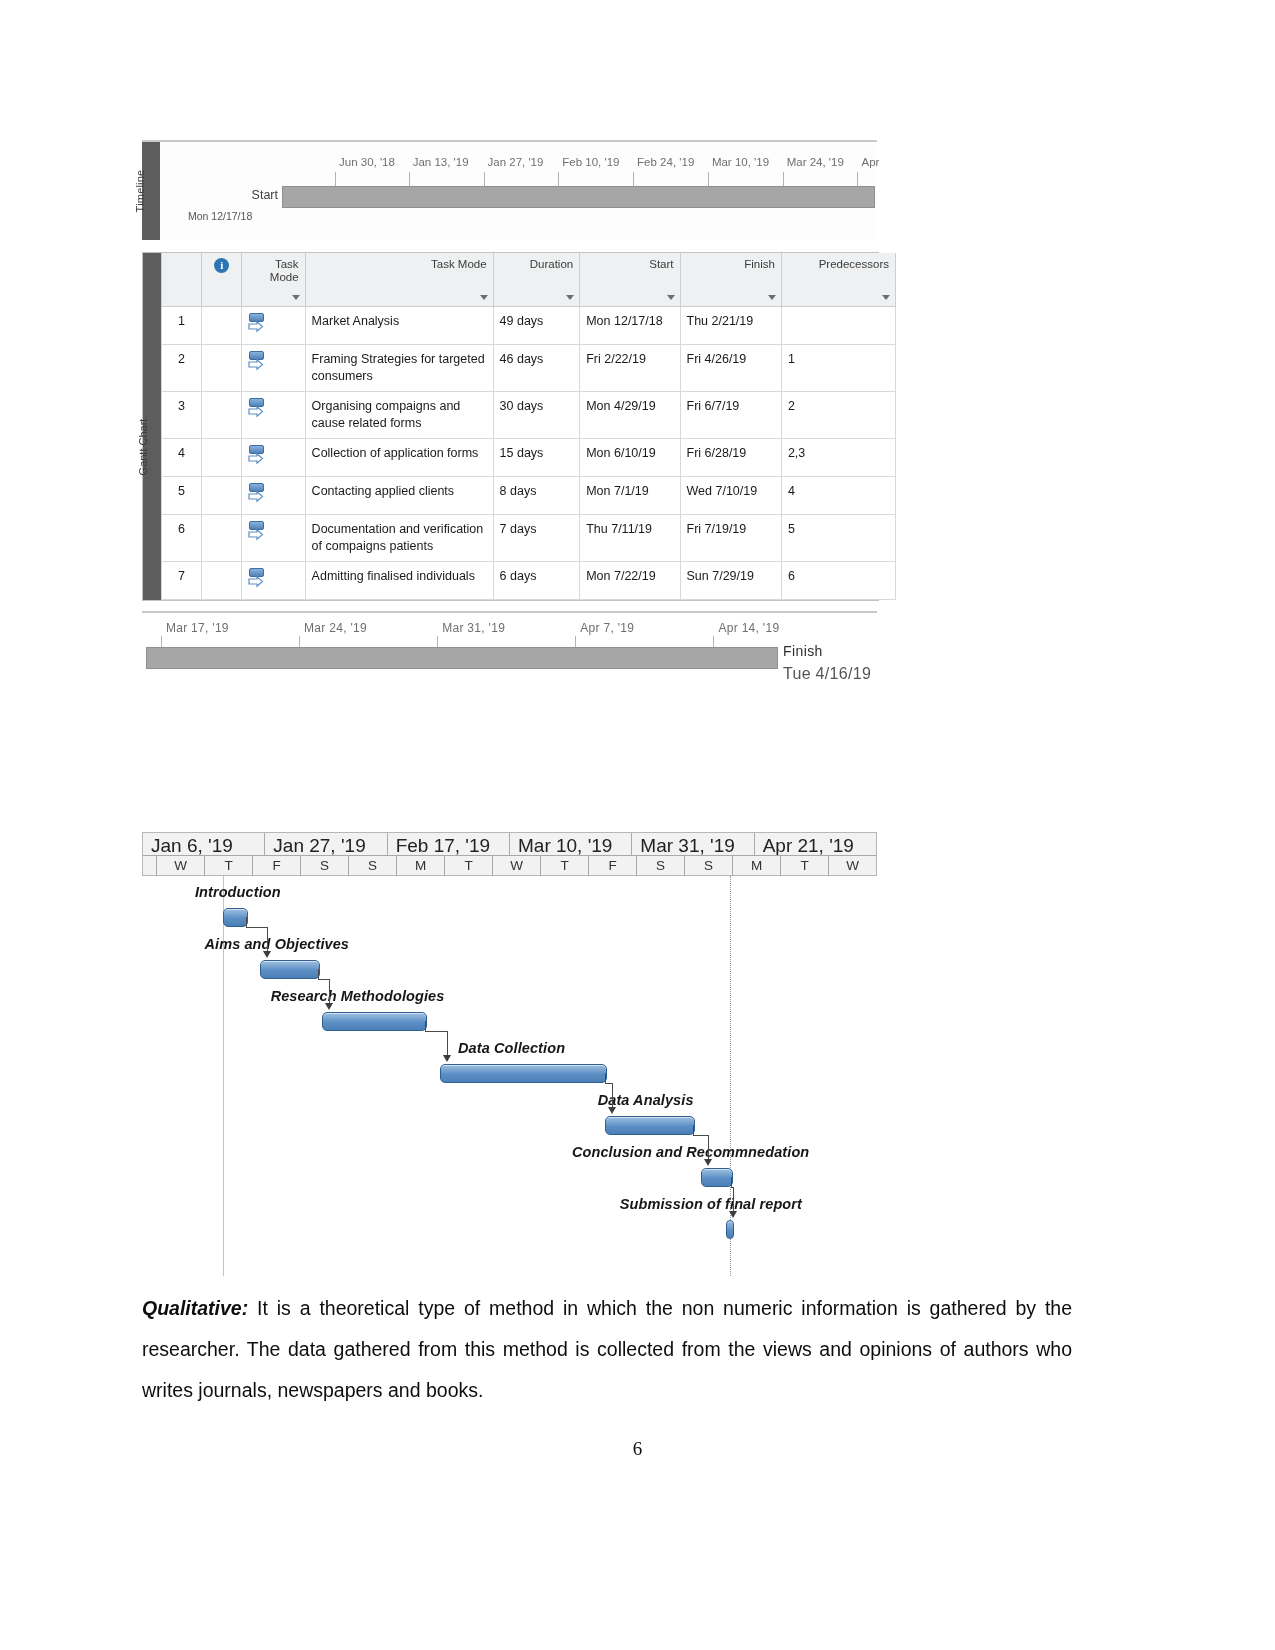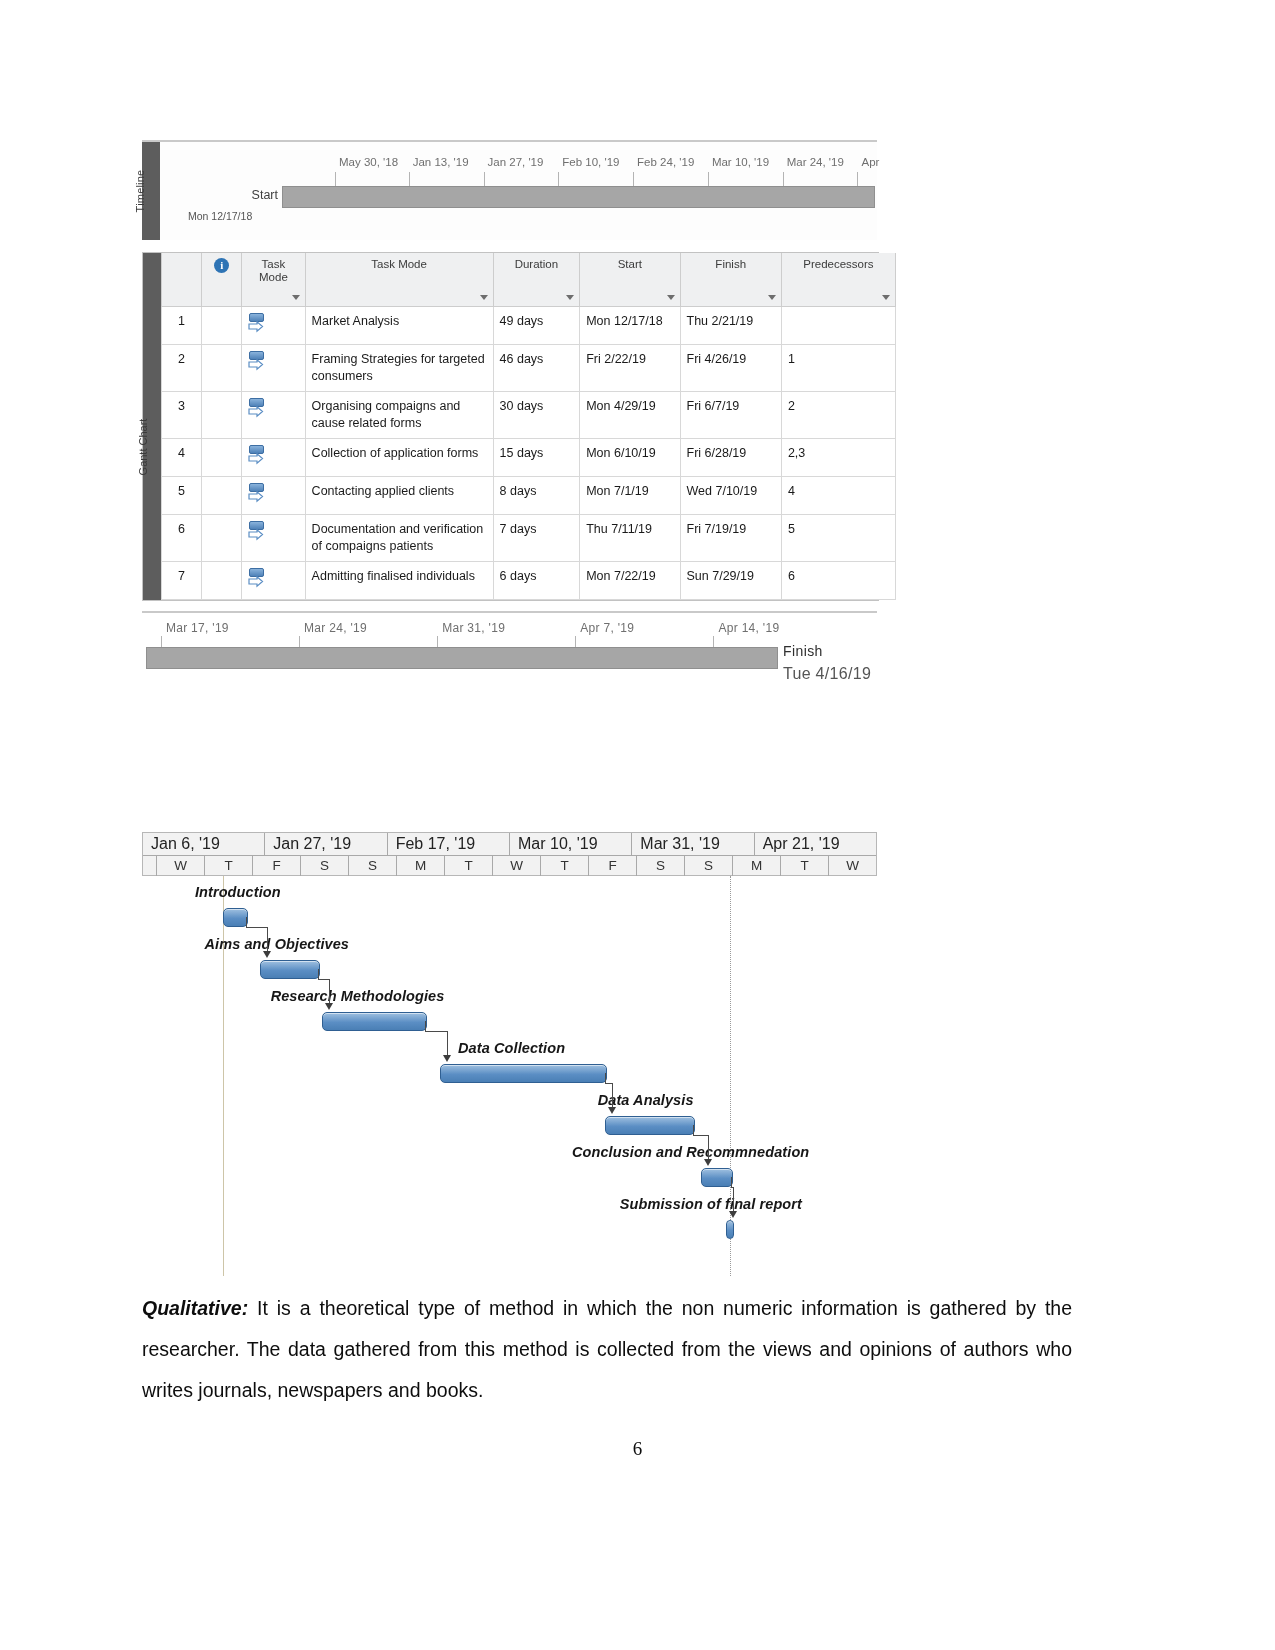--- a/index.html
+++ b/index.html
@@ -86,21 +86,21 @@
   table.gtab col.c-start{width:95px}
   table.gtab col.c-fin{width:96px}
   table.gtab col.c-pred{width:108px}
 
   table.gtab th{
     background:#eff0f1;
     border:1px solid #cdcdcd;
     border-top:none;
     font-weight:normal;
     font-size:11.5px;color:#3b3b3b;
-    text-align:center;
+    text-align:right;
     vertical-align:top;
     padding:5px 6px 18px 6px;
     position:relative;
     height:30px;
     line-height:13px;
   }
   table.gtab th.th-id,table.gtab th.th-ind{padding:5px 4px;text-align:center;}
   .hdr-arrow{
     position:absolute;right:5px;bottom:6px;
     width:0;height:0;border-left:4px solid transparent;
@@ -161,21 +161,21 @@
   .gantt2{
     position:absolute;left:142px;top:832px;width:735px;height:440px;
   }
   .g2-head{
     position:relative;width:735px;height:44px;
     border:1px solid #b7b7b7;background:#f2f2f2;box-sizing:border-box;
   }
   .g2-weeks{position:absolute;left:0;top:0;width:100%;height:22px;display:flex;}
   .g2-week{
     flex:1 1 0;border-right:1px solid #a9a9a9;
-    font-size:16px;color:#222;padding:2px 16px 0 8px;box-sizing:border-box;
+    font-size:19px;color:#222;padding:2px 16px 0 8px;box-sizing:border-box;
     white-space:nowrap;
   }
   .g2-week:last-child{border-right:none;}
   .g2-days{
     position:absolute;left:0;top:22px;width:100%;height:21px;display:flex;
     border-top:1px solid #a9a9a9;box-sizing:border-box;
   }
   .g2-day{
     flex:1 1 0;border-right:1px solid #a9a9a9;
     font-size:13.5px;color:#333;text-align:center;line-height:20px;
@@ -230,21 +230,21 @@
 <div class="page">
 
   <div class="msproject">
 
     <div class="timeline-wrap">
       <div class="side-tab">
         <div class="side-tab-label">Timeline</div>
       </div>
       <div class="timeline-inner">
         <div class="tl-ticks" id="tl-ticks">
-            <div class="tl-tick" style="left: 0%;">May 30, '18</div>
+            <div class="tl-tick" style="left: 0%;">Jun 30, '18</div>
             <div class="tl-tick" style="left: 13.6%;">Jan 13, '19</div>
             <div class="tl-tick" style="left: 27.4%;">Jan 27, '19</div>
             <div class="tl-tick" style="left: 41.2%;">Feb 10, '19</div>
             <div class="tl-tick" style="left: 55%;">Feb 24, '19</div>
             <div class="tl-tick" style="left: 68.8%;">Mar 10, '19</div>
             <div class="tl-tick" style="left: 82.6%;">Mar 24, '19</div>
             <div class="tl-tick" style="left: 96.4%;">Apr</div>
           </div>
         <div class="tl-start-label">Start</div>
         <div class="tl-bar"></div>

